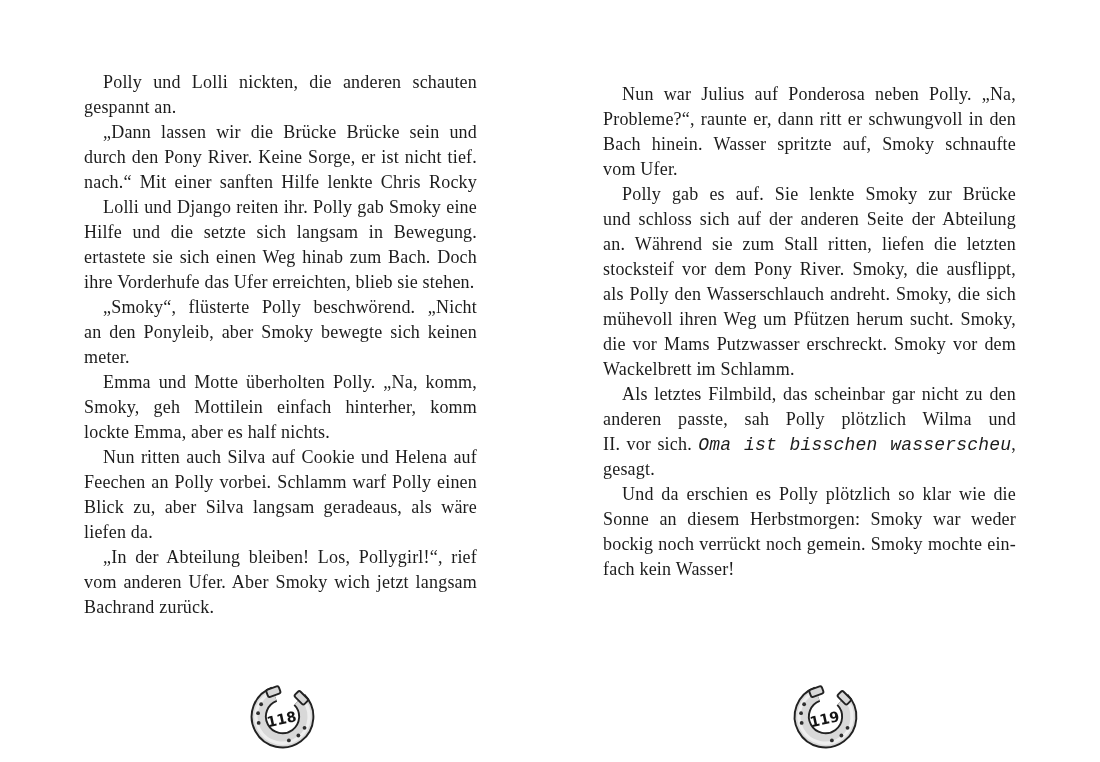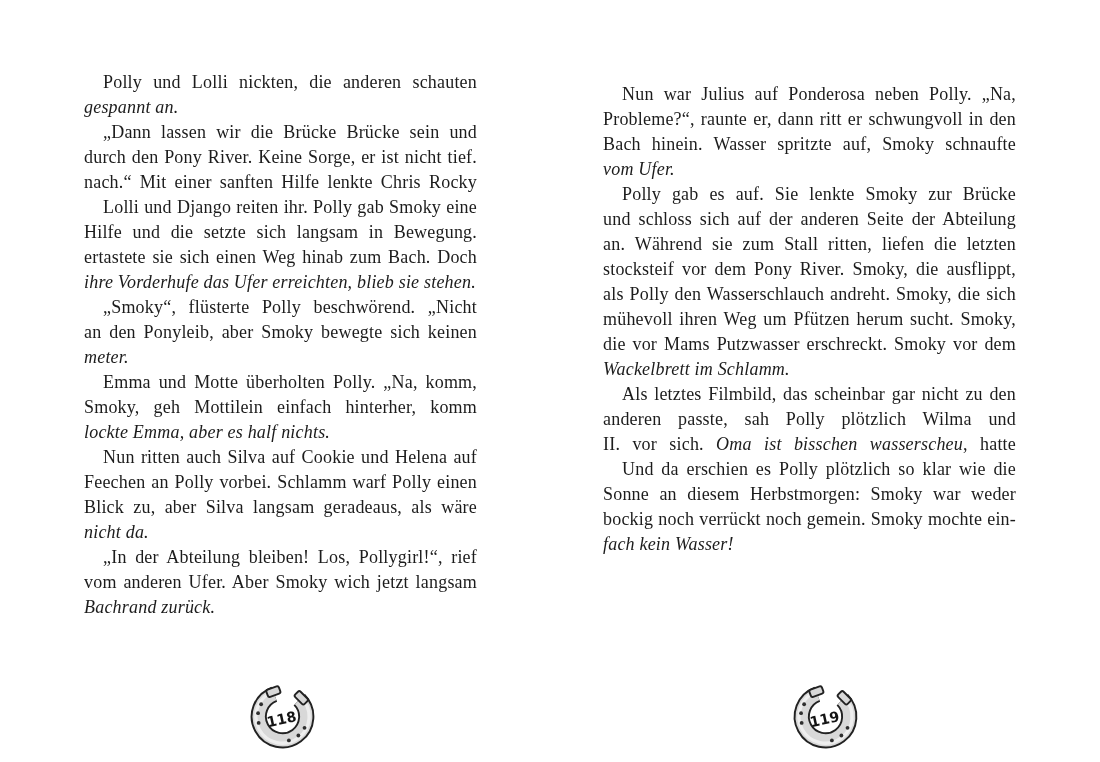--- a/index.html
+++ b/index.html
@@ -18,22 +18,22 @@
     height: 25px;
     line-height: 25px;
     font-size: 18px;
     letter-spacing: 0.2px;
     text-align: justify;
     text-align-last: justify;
     text-justify: inter-word;
     overflow: hidden;
   }
   .line.indent { text-indent: 19px; }
-  .line.pend   { text-align-last: left; font-style: italic; }
-  .it { font-style: italic; }
+  .line.pend   { text-align-last: left; }
+  .it { font-style: italic; font-family: Liberation Mono, monospace; }
   .horseshoe { position: absolute; }
   .horseshoe text {
     font-family: "DejaVu Sans", sans-serif;
     font-weight: bold;
   }
 </style>
 </head>
 <body>
 
 <div>
@@ -51,21 +51,21 @@
         <div class="line pend"><span>ihre Vorderhufe das Ufer erreichten, blieb sie stehen.</span></div>
         <div class="line indent"><span>„Smoky“, flüsterte Polly beschwörend. „Nicht jetzt! Sei</span></div>
         <div class="line"><span>an den Ponyleib, aber Smoky bewegte sich keinen Milli-</span></div>
         <div class="line pend"><span>meter.</span></div>
         <div class="line indent"><span>Emma und Motte überholten Polly. „Na, komm,</span></div>
         <div class="line"><span>Smoky, geh Mottilein einfach hinterher, komm schon!“,</span></div>
         <div class="line pend"><span>lockte Emma, aber es half nichts.</span></div>
         <div class="line indent"><span>Nun ritten auch Silva auf Cookie und Helena auf</span></div>
         <div class="line"><span>Feechen an Polly vorbei. Schlamm warf Polly einen kurzen</span></div>
         <div class="line"><span>Blick zu, aber Silva langsam geradeaus, als wäre Polly gar</span></div>
-        <div class="line pend"><span>nicht da.</span></div>
+        <div class="line pend"><span>liefen da.</span></div>
         <div class="line indent"><span>„In der Abteilung bleiben! Los, Pollygirl!“, rief Chris</span></div>
         <div class="line"><span>vom anderen Ufer. Aber Smoky wich jetzt langsam vom</span></div>
         <div class="line pend"><span>Bachrand zurück.</span></div>
       </div>
     <svg class="horseshoe" style="left:235px; top:671px;" width="95" height="95" viewBox="0 0 100 100">
       <path d="M67.7,30.3 A25,25 0 1 1 41.4,24.5" fill="none" stroke="#222222" stroke-width="17"></path>
       <path d="M67.7,30.3 A25,25 0 1 1 41.4,24.5" fill="none" stroke="#d8d8d8" stroke-width="13"></path>
       <path d="M69.8,28.2 A28,28 0 1 1 40.4,21.7" fill="none" stroke="#f1f1f1" stroke-width="3.5" opacity="0.9"></path>
       <rect x="62.8" y="24.2" width="14" height="8" rx="2" transform="rotate(45 69.8 28.2)" fill="#d8d8d8" stroke="#222222" stroke-width="2"></rect>
       <rect x="33.4" y="17.7" width="14" height="8" rx="2" transform="rotate(-20 40.4 21.7)" fill="#d8d8d8" stroke="#222222" stroke-width="2"></rect>
@@ -91,20 +91,21 @@
         <div class="line"><span>und schloss sich auf der anderen Seite der Abteilung</span></div>
         <div class="line"><span>an. Während sie zum Stall ritten, liefen die letzten</span></div>
         <div class="line"><span>stocksteif vor dem Pony River. Smoky, die ausflippt,</span></div>
         <div class="line"><span>als Polly den Wasserschlauch andreht. Smoky, die sich</span></div>
         <div class="line"><span>mühevoll ihren Weg um Pfützen herum sucht. Smoky,</span></div>
         <div class="line"><span>die vor Mams Putzwasser erschreckt. Smoky vor dem</span></div>
         <div class="line pend"><span>Wackelbrett im Schlamm.</span></div>
         <div class="line indent"><span>Als letztes Filmbild, das scheinbar gar nicht zu den</span></div>
         <div class="line"><span>anderen passte, sah Polly plötzlich Wilma und Elisabeth</span></div>
         <div class="line"><span>II. vor sich. </span><span class="it">Oma ist bisschen wasserscheu</span><span>, hatte Wilma</span></div>
+        <div class="line pend"><span>gesagt.</span></div>
         <div class="line indent"><span>Und da erschien es Polly plötzlich so klar wie die</span></div>
         <div class="line"><span>Sonne an diesem Herbstmorgen: Smoky war weder</span></div>
         <div class="line"><span>bockig noch verrückt noch gemein. Smoky mochte ein-</span></div>
         <div class="line pend"><span>fach kein Wasser!</span></div>
       </div>
     <svg class="horseshoe" style="left:778px; top:671px;" width="95" height="95" viewBox="0 0 100 100">
       <path d="M67.7,30.3 A25,25 0 1 1 41.4,24.5" fill="none" stroke="#222222" stroke-width="17"></path>
       <path d="M67.7,30.3 A25,25 0 1 1 41.4,24.5" fill="none" stroke="#d8d8d8" stroke-width="13"></path>
       <path d="M69.8,28.2 A28,28 0 1 1 40.4,21.7" fill="none" stroke="#f1f1f1" stroke-width="3.5" opacity="0.9"></path>
       <rect x="62.8" y="24.2" width="14" height="8" rx="2" transform="rotate(45 69.8 28.2)" fill="#d8d8d8" stroke="#222222" stroke-width="2"></rect>

